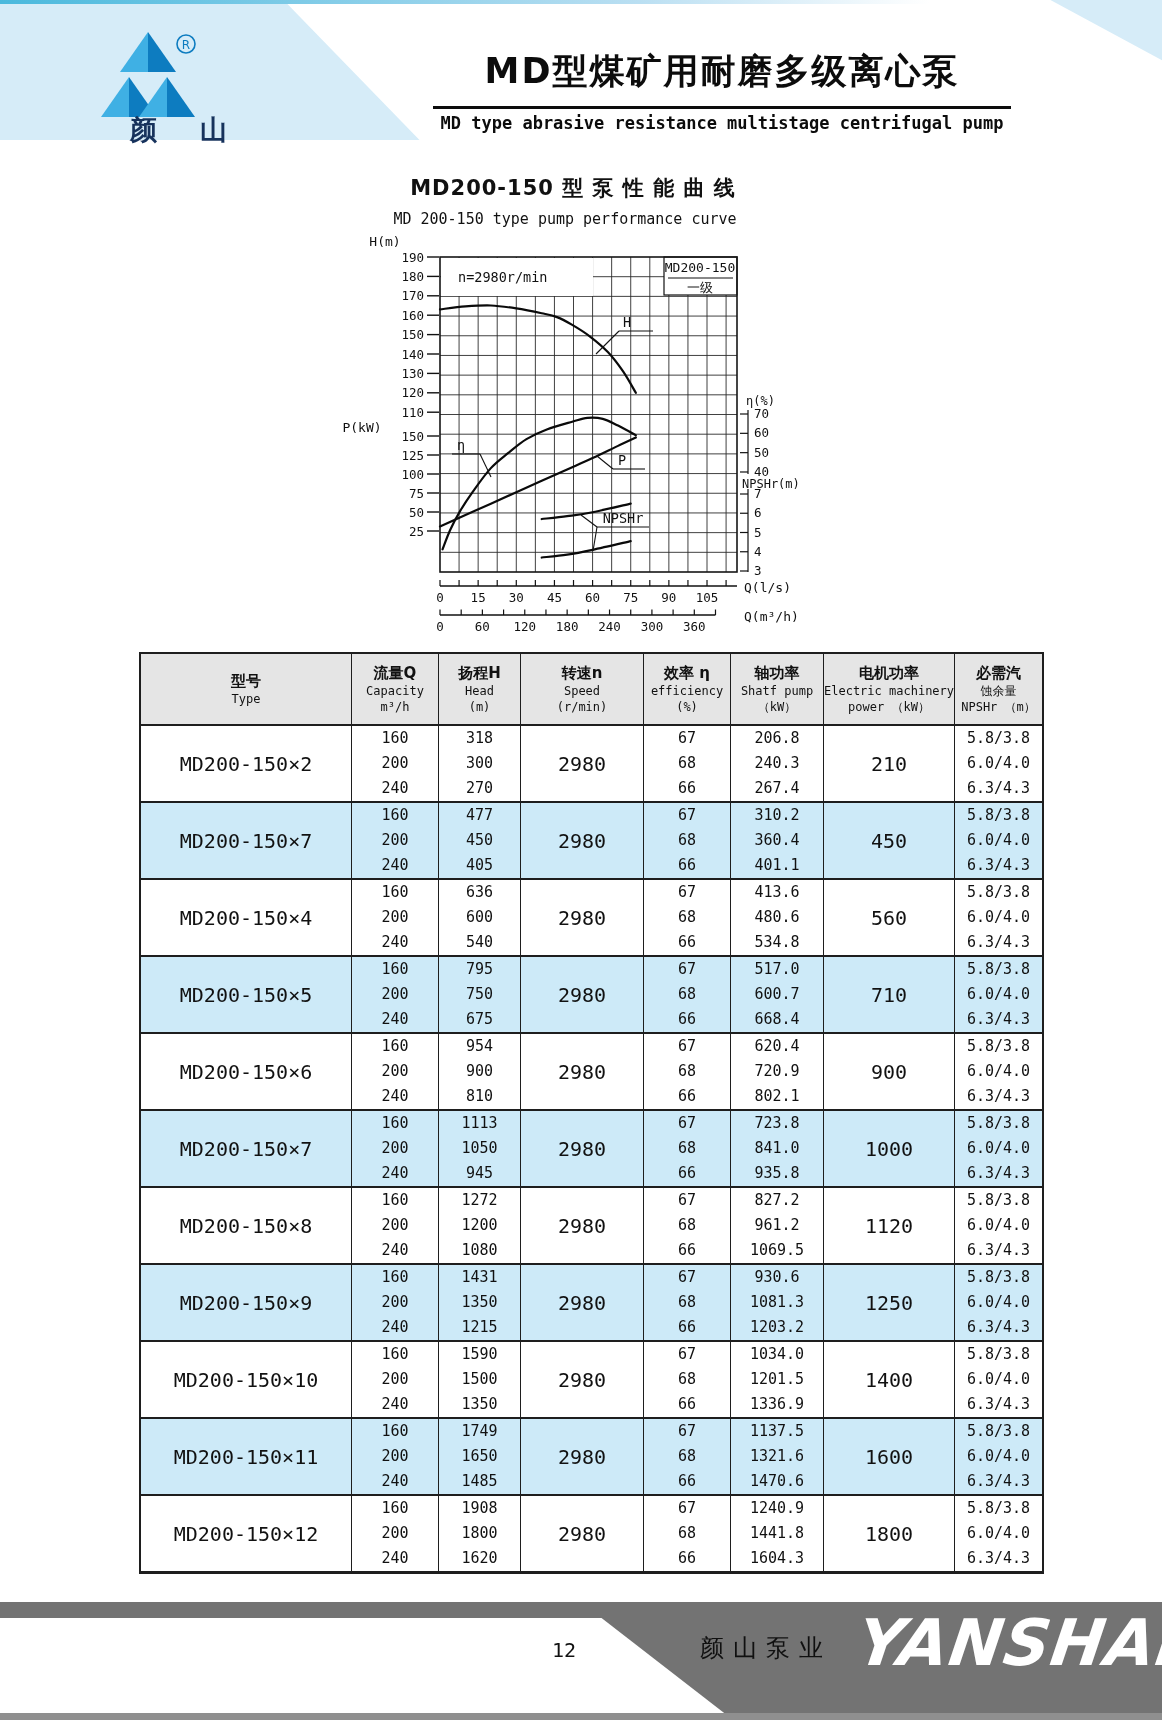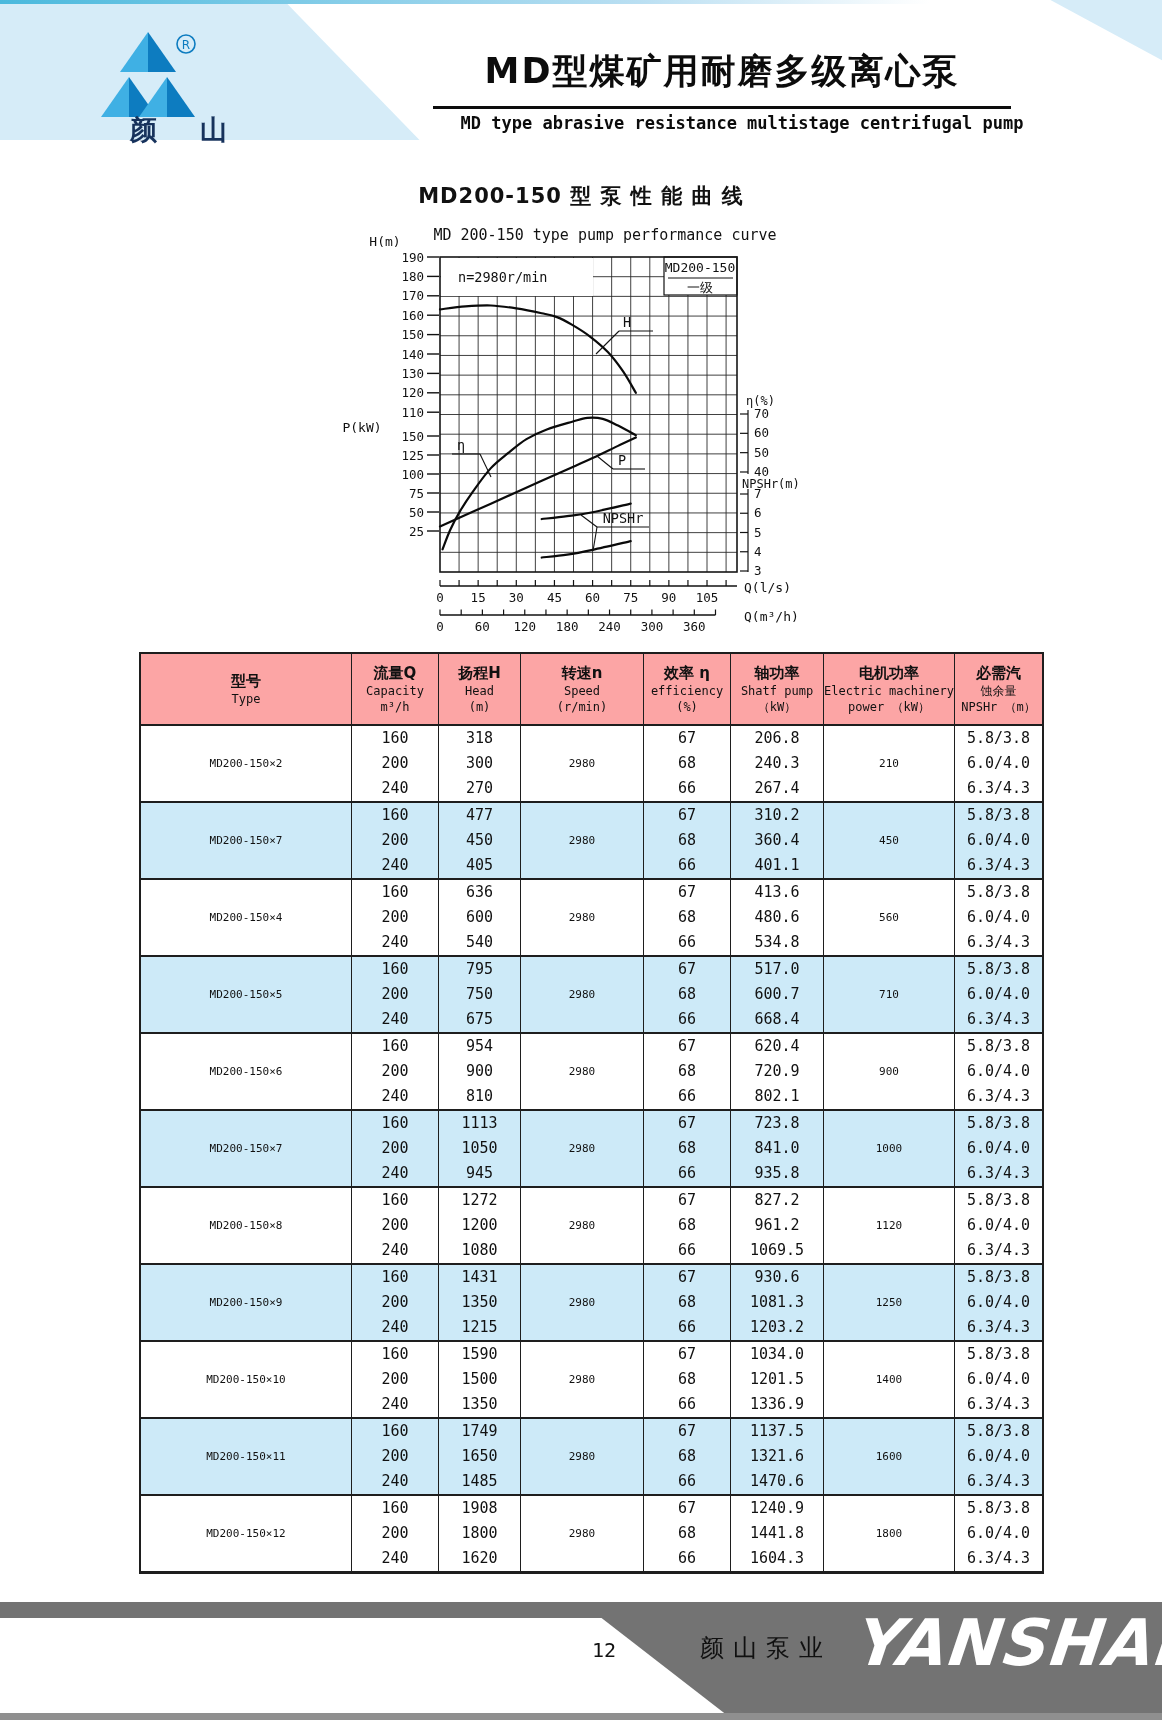--- a/index.html
+++ b/index.html
@@ -1,53 +1,53 @@
 <!DOCTYPE html>
 <html><head>
 <meta charset="utf-8">
 <style>
   html,body{margin:0;padding:0;background:#e8e8e8;}
   .page{position:relative;width:1162px;height:1720px;background:#ffffff;overflow:hidden;
         font-family:"DejaVu Sans","Liberation Sans",sans-serif;color:#111;}
-  .mono{font-family:"DejaVu Sans Mono","Liberation Mono",monospace;margin-left:40px;}
+  .mono{font-family:"DejaVu Sans Mono","Liberation Mono",monospace;}
 
   
   .header{position:absolute;top:0;left:0;width:1162px;height:140px;background:#d6ecf8;}
   .header-diag{position:absolute;top:0;left:0;width:100%;height:100%;background:#fff;
     clip-path:polygon(24.4% 0, 90.4% 0, 100% 43%, 100% 100%, 36.1% 100%);}
   .top-accent{position:absolute;top:0;left:0;width:100%;height:4px;
     background:linear-gradient(90deg,#4ab9dd,#badff2 55%,rgba(255,255,255,0) 80%);}
   .logo{position:absolute;top:28px;left:96px;width:200px;height:110px;}
   .logo-txt{position:absolute;top:84px;font-size:27px;font-weight:800;color:#16325c;}
   .logo-txt.l{left:34px;} .logo-txt.r{left:104px;}
   .title-block{position:absolute;left:400px;top:36px;width:644px;text-align:center;}
   .title-cn{margin:12px;font-size:35px;font-weight:800;letter-spacing:2px;color:#0c0c0c;line-height:46px;}
   .title-rule{height:3px;background:#0c0c0c;width:578px;margin:2px auto 4px auto;}
   .title-en{font-size:17px;font-weight:700;letter-spacing:0px;color:#0c0c0c;}
 
   
   .chart{position:absolute;left:330px;top:166px;width:510px;}
-  .chart-title{margin:16px;width:470px;text-align:center;font-size:21px;font-weight:800;letter-spacing:1px;}
+  .chart-title{margin:8px;width:470px;text-align:center;font-size:21px;font-weight:800;letter-spacing:1px;}
   .chart-sub{width:470px;text-align:center;font-size:15px;margin-top:3px;}
   #curve-svg{position:absolute;left:0;top:58px;display:block;}
 
   
   .spec-table{position:absolute;left:139px;top:652px;width:901px;
     border:2px solid #1e1e1e;border-bottom-width:3px;box-sizing:content-box;}
   .trow{display:grid;grid-template-columns:210px 87px 82px 123px 87px 93px 131px 88px;}
-  .thead{height:70px;background:#fca5a5;}
+  .thead{height:70px;background:#e5e5e5;}
   .group{height:75px;border-top:2px solid #1e1e1e;background:#fff;}
   .group.alt{background:#cdeaf8;}
   .tcell{display:flex;flex-direction:column;align-items:center;justify-content:center;
     overflow:hidden;}
   .tcell+.tcell{border-left:1px solid #1e1e1e;}
   .hcn{font-size:15px;font-weight:700;line-height:19px;white-space:nowrap;}
   .hen{font-family:"DejaVu Sans Mono","Liberation Mono",monospace;font-size:12px;line-height:16px;white-space:nowrap;}
   .val{font-family:"DejaVu Sans Mono","Liberation Mono",monospace;font-size:15px;line-height:25px;height:25px;white-space:nowrap;}
-  .single{font-family:"DejaVu Sans Mono","Liberation Mono",monospace;font-size:11px;white-space:nowrap;}
+  .single{font-family:"DejaVu Sans Mono","Liberation Mono",monospace;font-size:20px;white-space:nowrap;}
 
   
   .footer{position:absolute;top:1602px;left:0;width:1162px;height:111px;background:#737373;padding-left:6px;}
   .footer-diag{position:absolute;top:0;left:0;width:100%;height:100%;background:#fff;
     clip-path:polygon(0 14.4%, 51.5% 14.4%, 62% 100%, 0 100%);}
   .pageno{position:absolute;left:552px;top:36px;font-size:20px;color:#111;}
   .brand-cn{position:absolute;left:700px;top:30px;font-size:24px;font-weight:400;letter-spacing:9px;color:#101010;}
   .brand-en{position:absolute;left:858px;top:4px;font-size:64px;font-weight:800;font-style:italic;
     color:#ffffff;letter-spacing:1px;transform:skewX(-8deg);white-space:nowrap;}
   .bottom-bar{position:absolute;top:1713px;left:0;width:100%;height:7px;background:#8f8f8f;}

